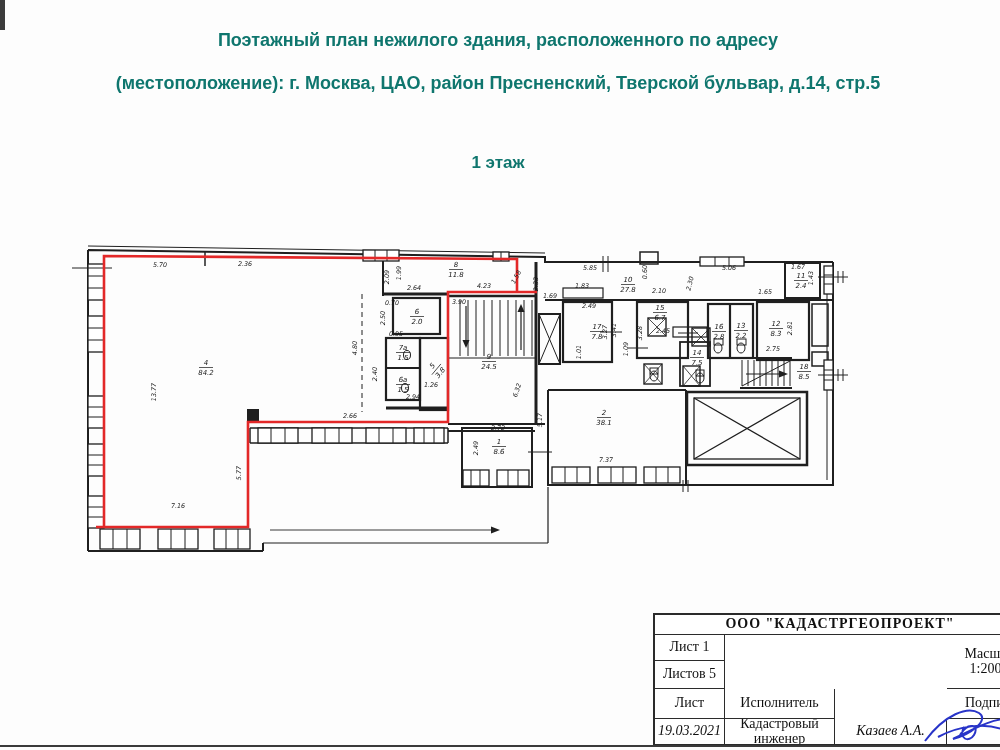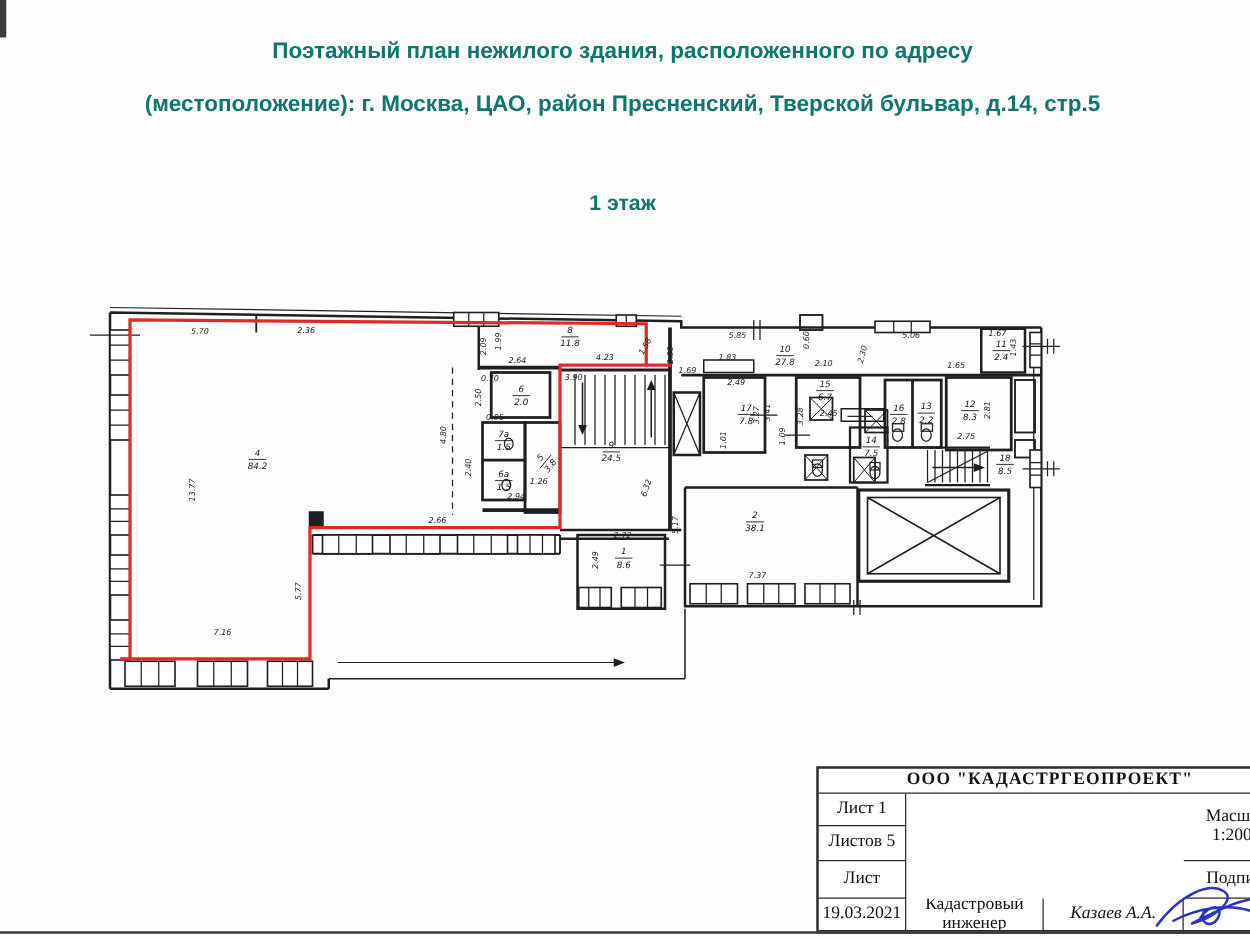--- a/index.html
+++ b/index.html
@@ -22,21 +22,21 @@
       text-align:center;line-height:1.06;}
   .c-company{grid-column:1/5;grid-row:1;font-weight:bold;border-right:none!important;letter-spacing:1px;}
   .c-sheet{grid-column:1;grid-row:2;}
   .c-sheets{grid-column:1;grid-row:3;}
   .c-building{grid-column:2/4;grid-row:2/4;font-style:italic;}
   .c-scale{grid-column:4;grid-row:2/4;flex-direction:column;}
   .c-datel{grid-column:1;grid-row:4;}
   .c-execl{grid-column:2;grid-row:4;}
   .c-namel{grid-column:3;grid-row:4;}
   .c-signl{grid-column:4;grid-row:4;justify-content:flex-start;padding-left:4px;}
-  .c-date{grid-column:1;grid-row:5;font-size:13px;}
+  .c-date{grid-column:1;grid-row:5;font-size:13px;font-style:italic;}
   .c-role{grid-column:2;grid-row:5;font-size:9.5px;}
   .c-name{grid-column:3;grid-row:5;font-style:italic;}
   .c-sign{grid-column:4;grid-row:5;}
 </style>
 </head>
 <body>
 
 <div id="corner-mark"></div>
 
 <div class="hdr" id="h1">Поэтажный план нежилого здания, расположенного по адресу</div>
@@ -312,18 +312,19 @@
 
 <div class="tb">
   <div class="c-company">ООО   "КАДАСТРГЕОПРОЕКТ"</div>
   <div class="c-sheet">Лист 1</div>
   <div class="c-scale">
     <div>Масшт</div>
     <div>1:200</div>
   </div>
   <div class="c-sheets">Листов 5</div>
   <div class="c-datel">Лист</div>
+  <div class="c-execl">Исполнитель</div>
   <div class="c-signl">Подпис</div>
   <div class="c-date">19.03.2021</div>
   <div class="c-role">Кадастровый инженер</div>
   <div class="c-name">Казаев А.А.</div>
   <div class="c-sign"></div>
 </div>
 
 </body></html>

